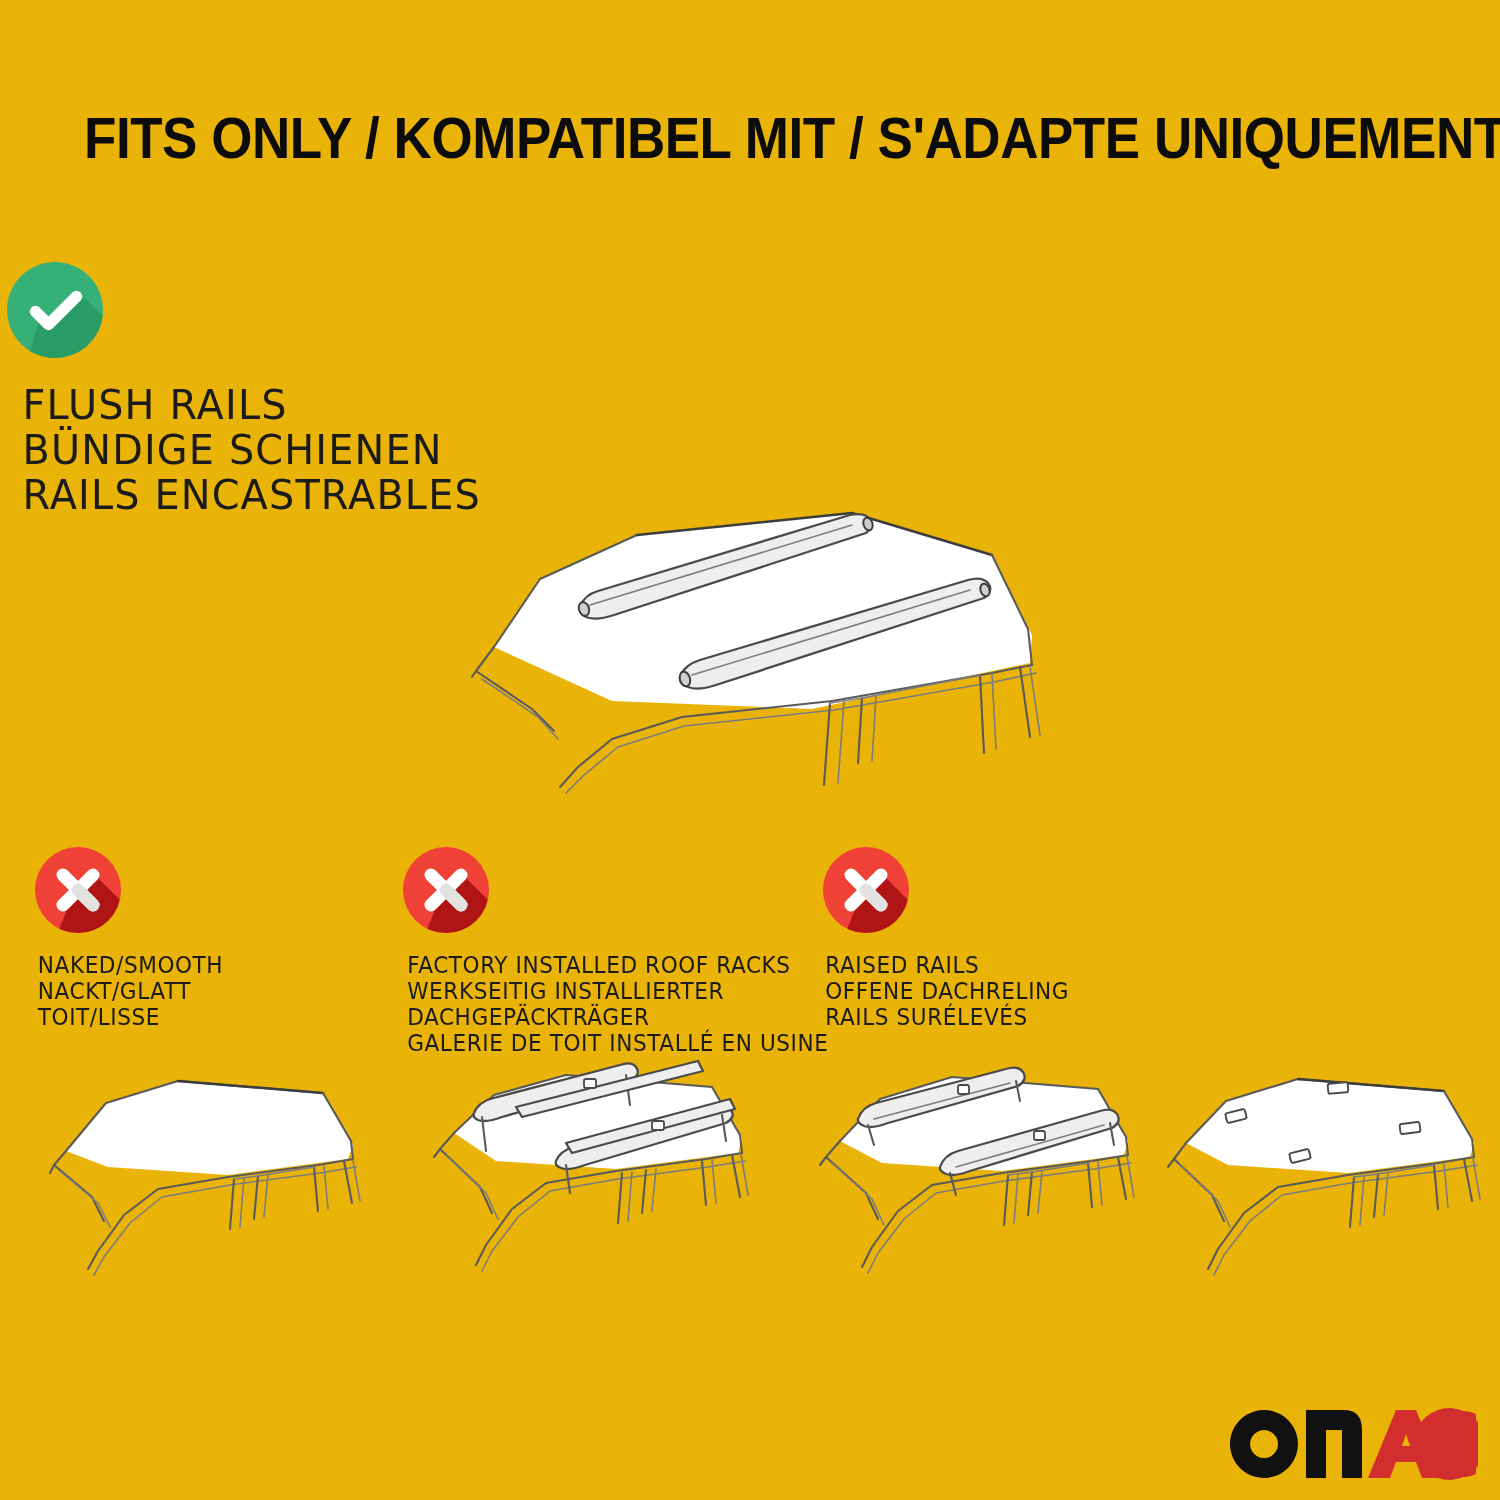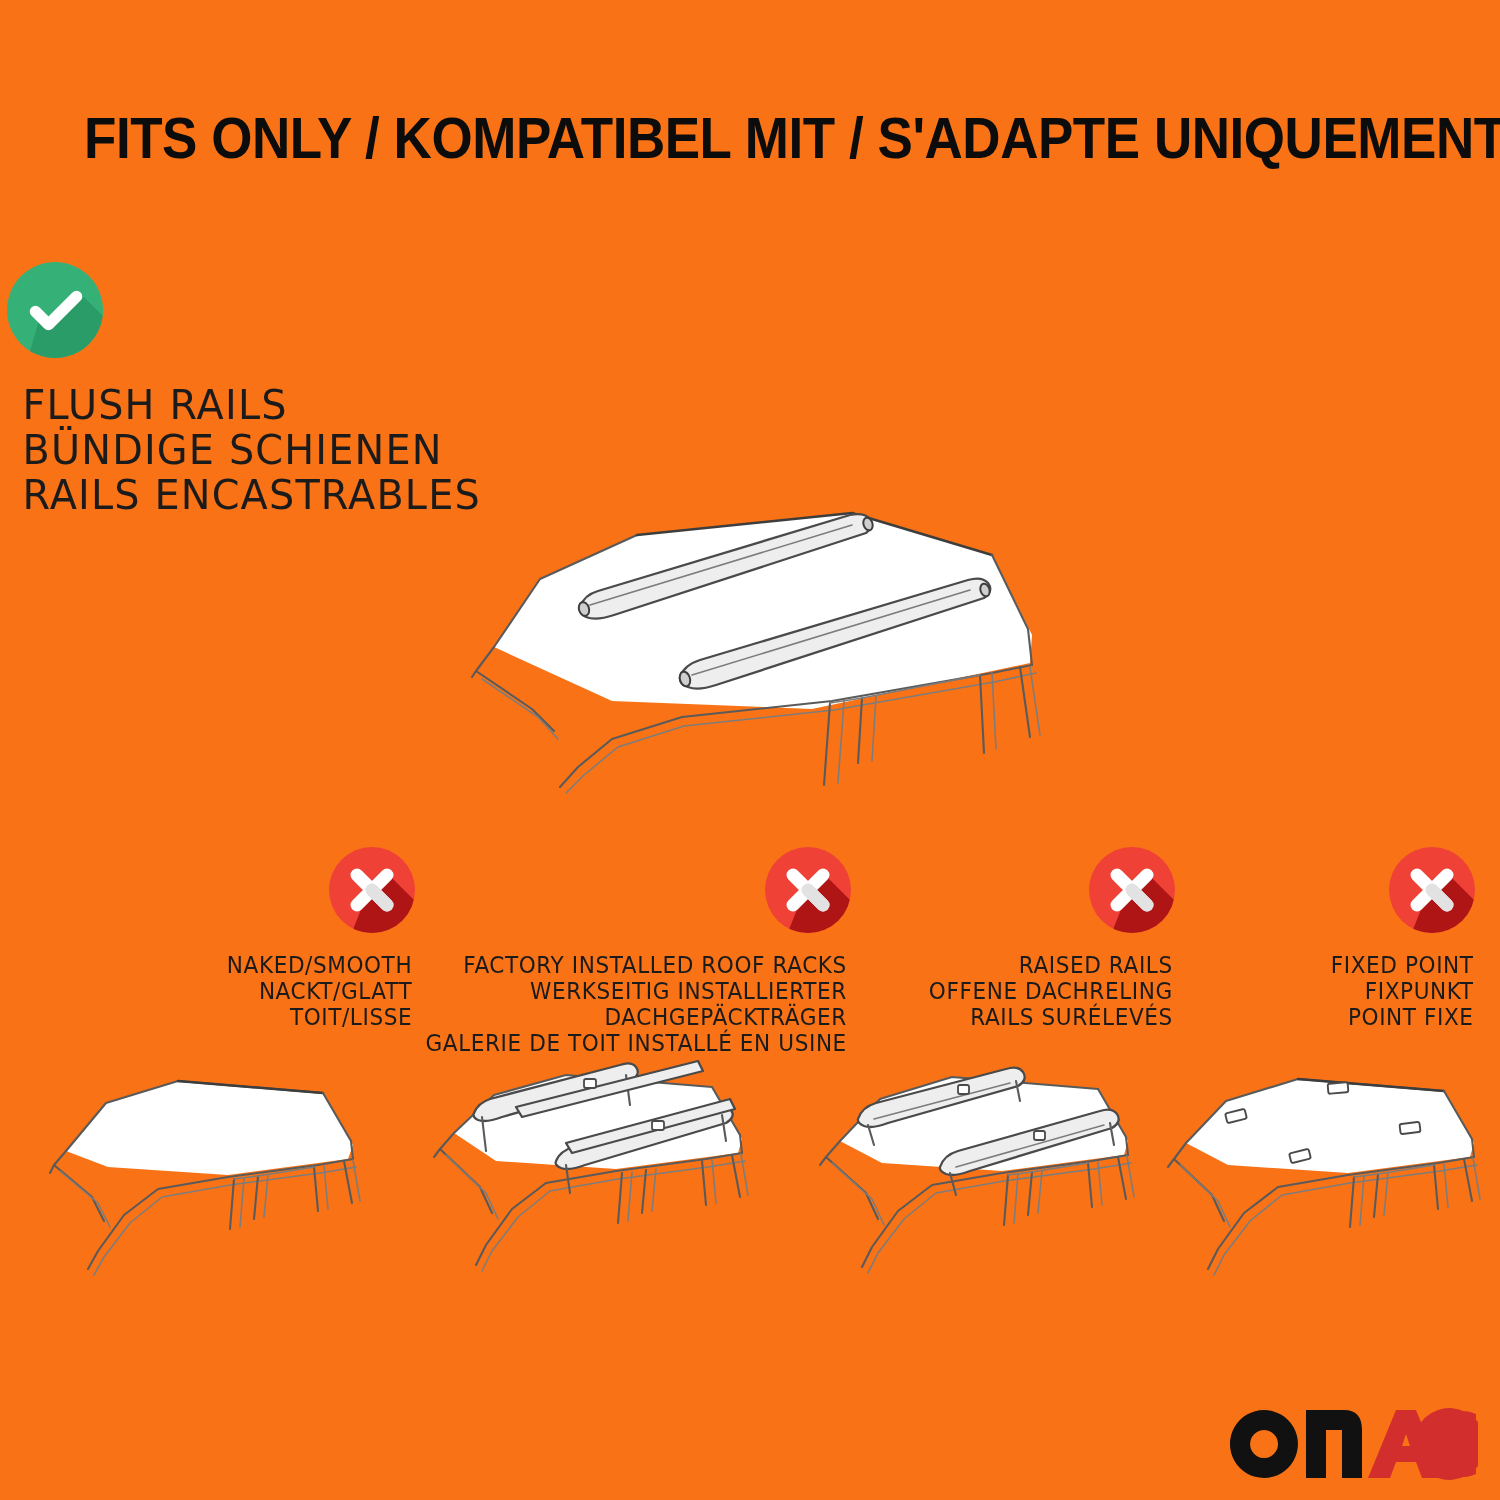--- a/index.html
+++ b/index.html
@@ -15,21 +15,21 @@
     font-family: "Liberation Sans", sans-serif;
     color: #111111;
     position: relative;
   }
 
   #stage {
     position: absolute;
     left: 0; top: 0;
     width: 1500px;
     height: 1500px;
-    background: #f97316;
+    background: #eab308;
   }
 
   
   .header-title {
     position: absolute;
     left: 84px;
     top: 106px;
     width: 1340px;
     font-family: "Liberation Sans Narrow", "Liberation Sans", sans-serif;
     font-weight: 700;
@@ -80,21 +80,21 @@
   .bad-row {
     position: absolute;
     left: 0;
     top: 842px;
     width: 1500px;
     height: 220px;
   }
   .bad-cell {
     position: absolute;
     top: 0;
-    text-align: right;
+    text-align: left;
   }
   .bad-cell .x-badge { display: inline-block; line-height: 0; }
   .bad-caption {
     margin-top: 10px;
     font-size: 22.5px;
     line-height: 26px;
     letter-spacing: 0.6px;
     color: #1b1b1b;
     font-family: "DejaVu Sans", sans-serif;
     font-weight: 400;
@@ -259,42 +259,20 @@
           <path d="M48 48 L63 63" stroke="#e2e2e2" stroke-width="13" stroke-linecap="round"></path>
         </svg>
       </div>
       <div class="bad-caption">
         <span>RAISED RAILS</span>
         <span>OFFENE DACHRELING</span>
         <span>RAILS SURÉLEVÉS</span>
       </div>
     </div>
 
-    <div class="bad-cell" style="left:1160px; width:320px;">
-      <div class="x-badge">
-        <svg width="96" height="96" viewBox="0 0 96 96">
-          <defs>
-              <clipPath id="xc4">
-                <circle cx="48" cy="48" r="43"></circle>
-              </clipPath>
-            </defs>
-          <circle cx="48" cy="48" r="43" fill="#ef4136"></circle>
-          <g clip-path="url(#xc4)">
-              <path d="M48 40 L60 28 L110 78 L110 110 L20 110 Z" fill="#b01515"></path>
-            </g>
-          <path d="M33 33 L63 63 M63 33 L33 63" stroke="#ffffff" stroke-width="13" stroke-linecap="round"></path>
-          <path d="M48 48 L63 63" stroke="#e2e2e2" stroke-width="13" stroke-linecap="round"></path>
-        </svg>
-      </div>
-      <div class="bad-caption">
-        <span>FIXED POINT</span>
-        <span>FIXPUNKT</span>
-        <span>POINT FIXE</span>
-      </div>
-    </div>
   </div>
 
   <div class="roof-row">
 
     <div class="roof-thumb" style="left:48px;">
       <svg width="355" height="240" viewBox="0 0 355 240">
         <path class="fill-roof" d="M18 96 L58 48 L130 26 L275 38 L305 90 L300 104 L180 120 L60 112 Z"></path>
         <path class="ln" d="M18 96 L58 48 L130 26 L275 38"></path>
         <path class="ln-d" d="M130 26 L275 38"></path>
         <path class="ln" d="M275 38 L303 86 L305 104"></path>

